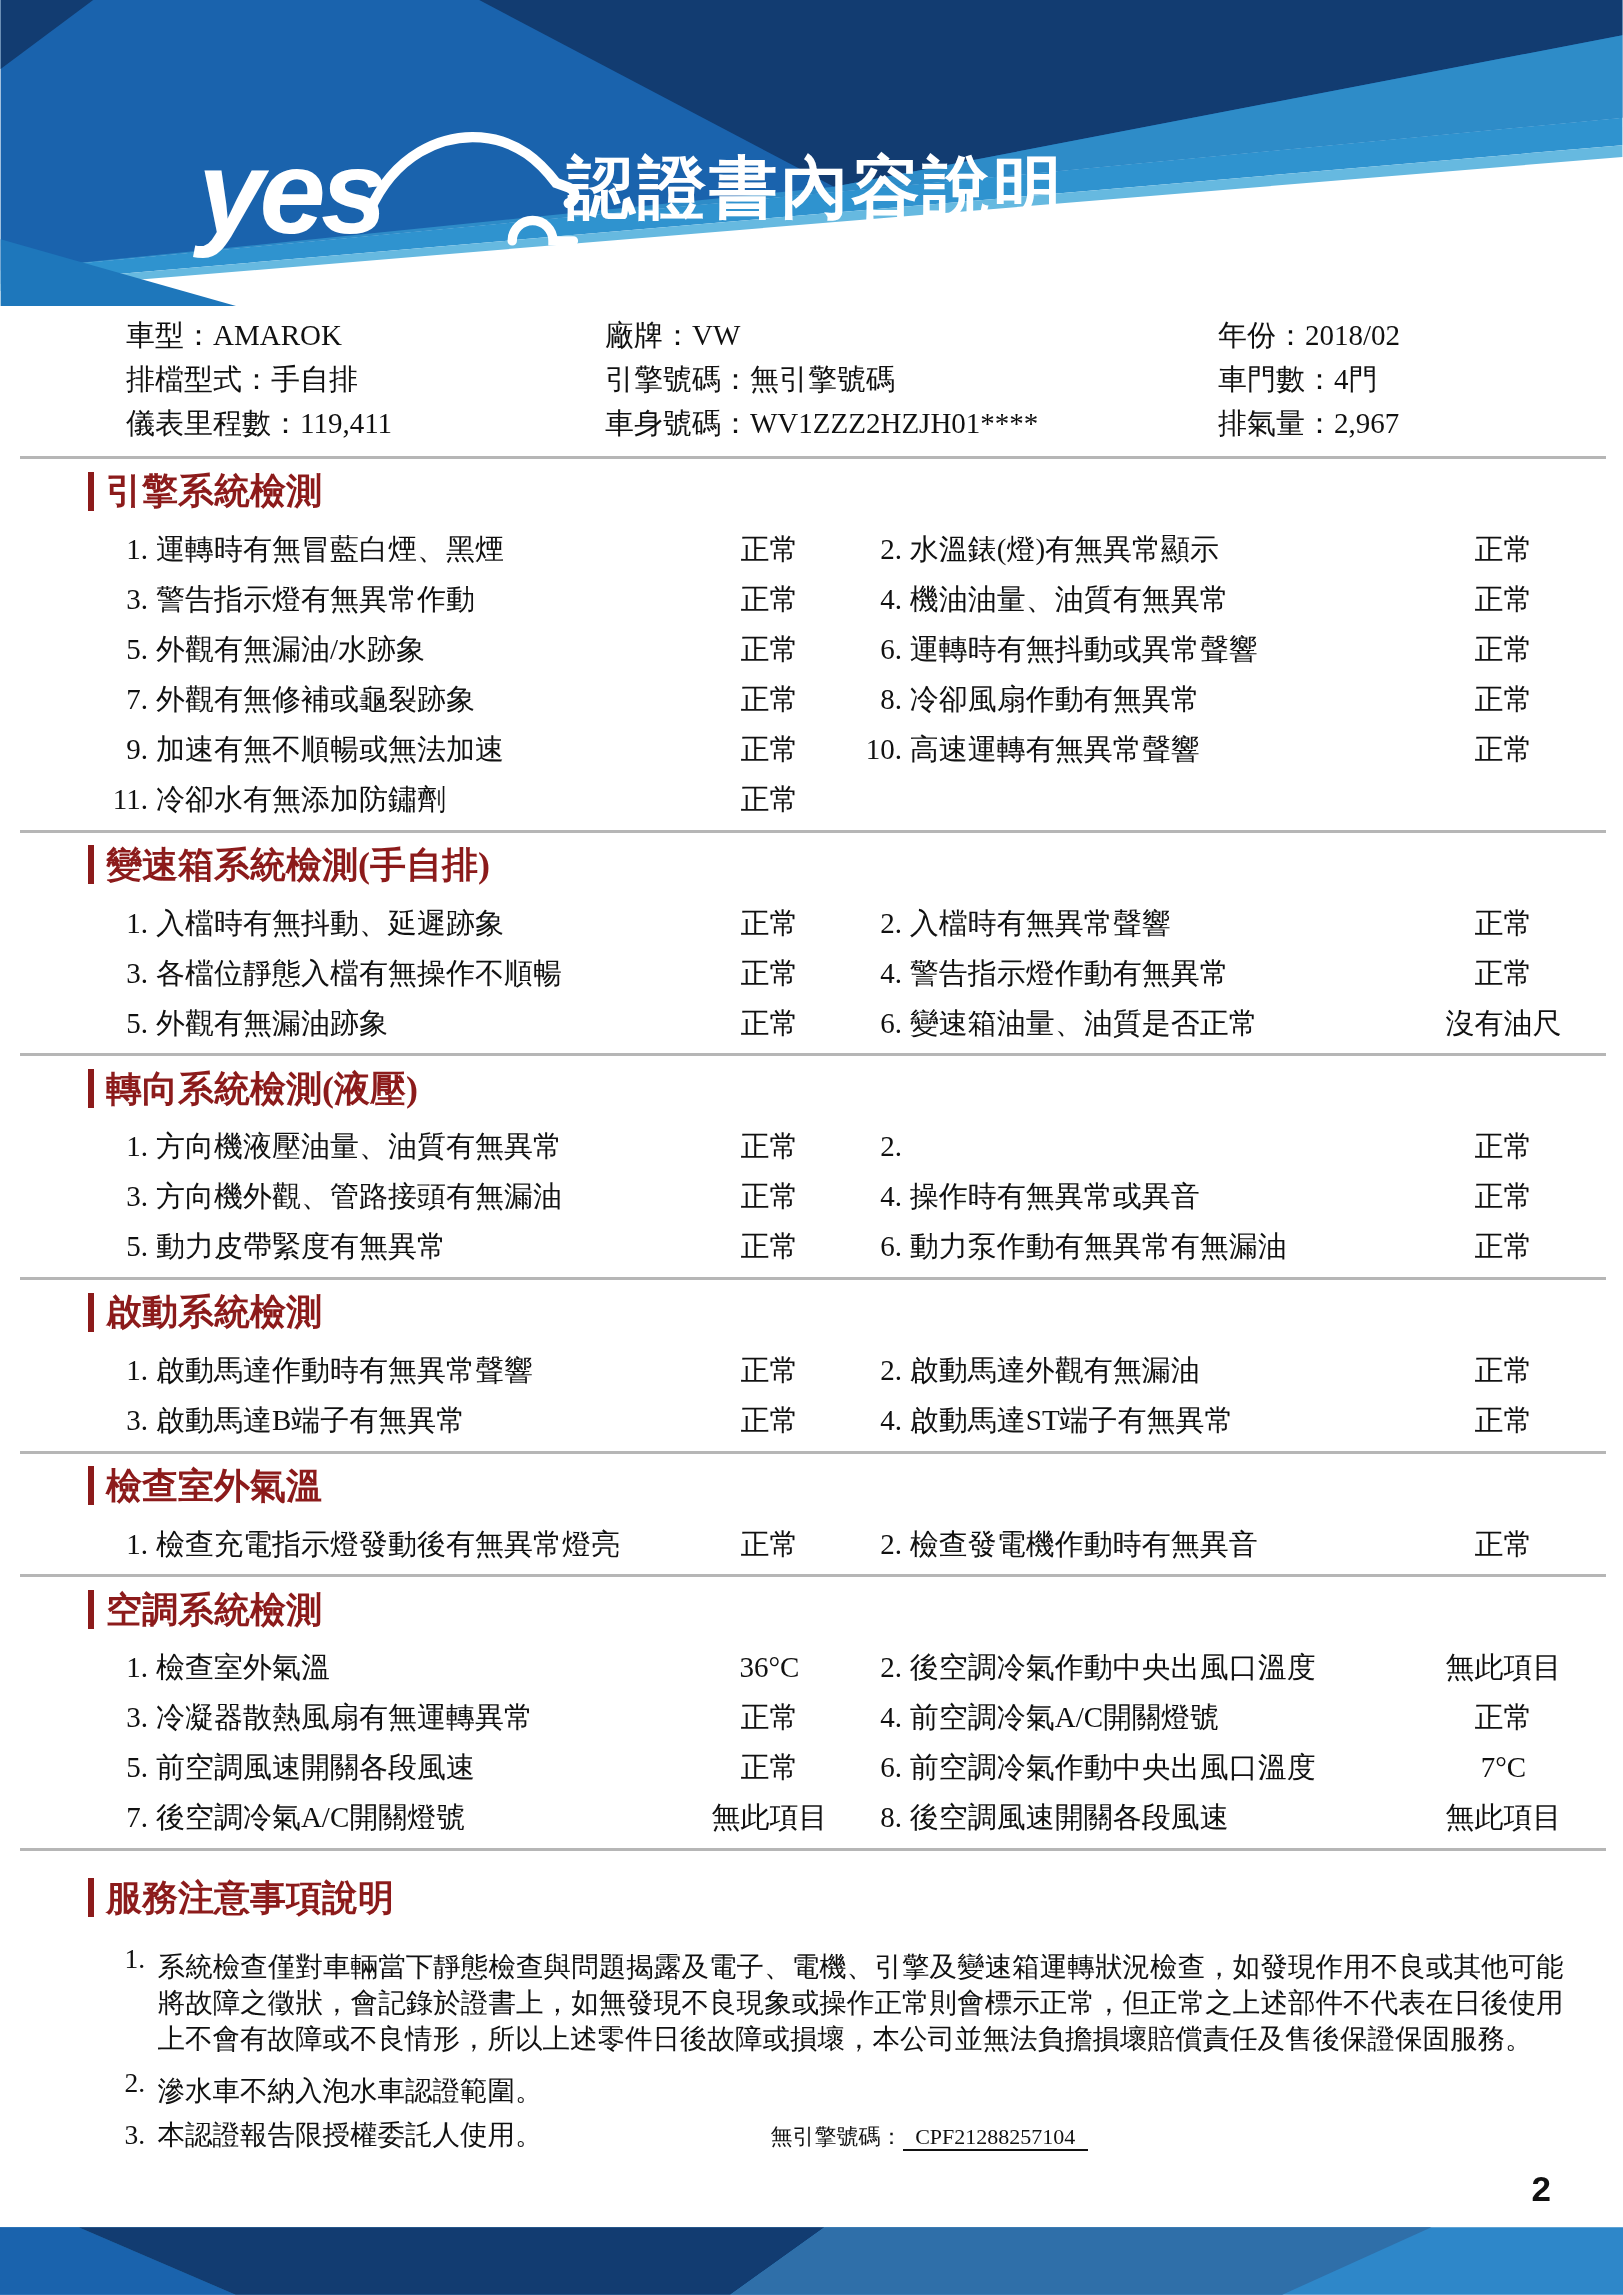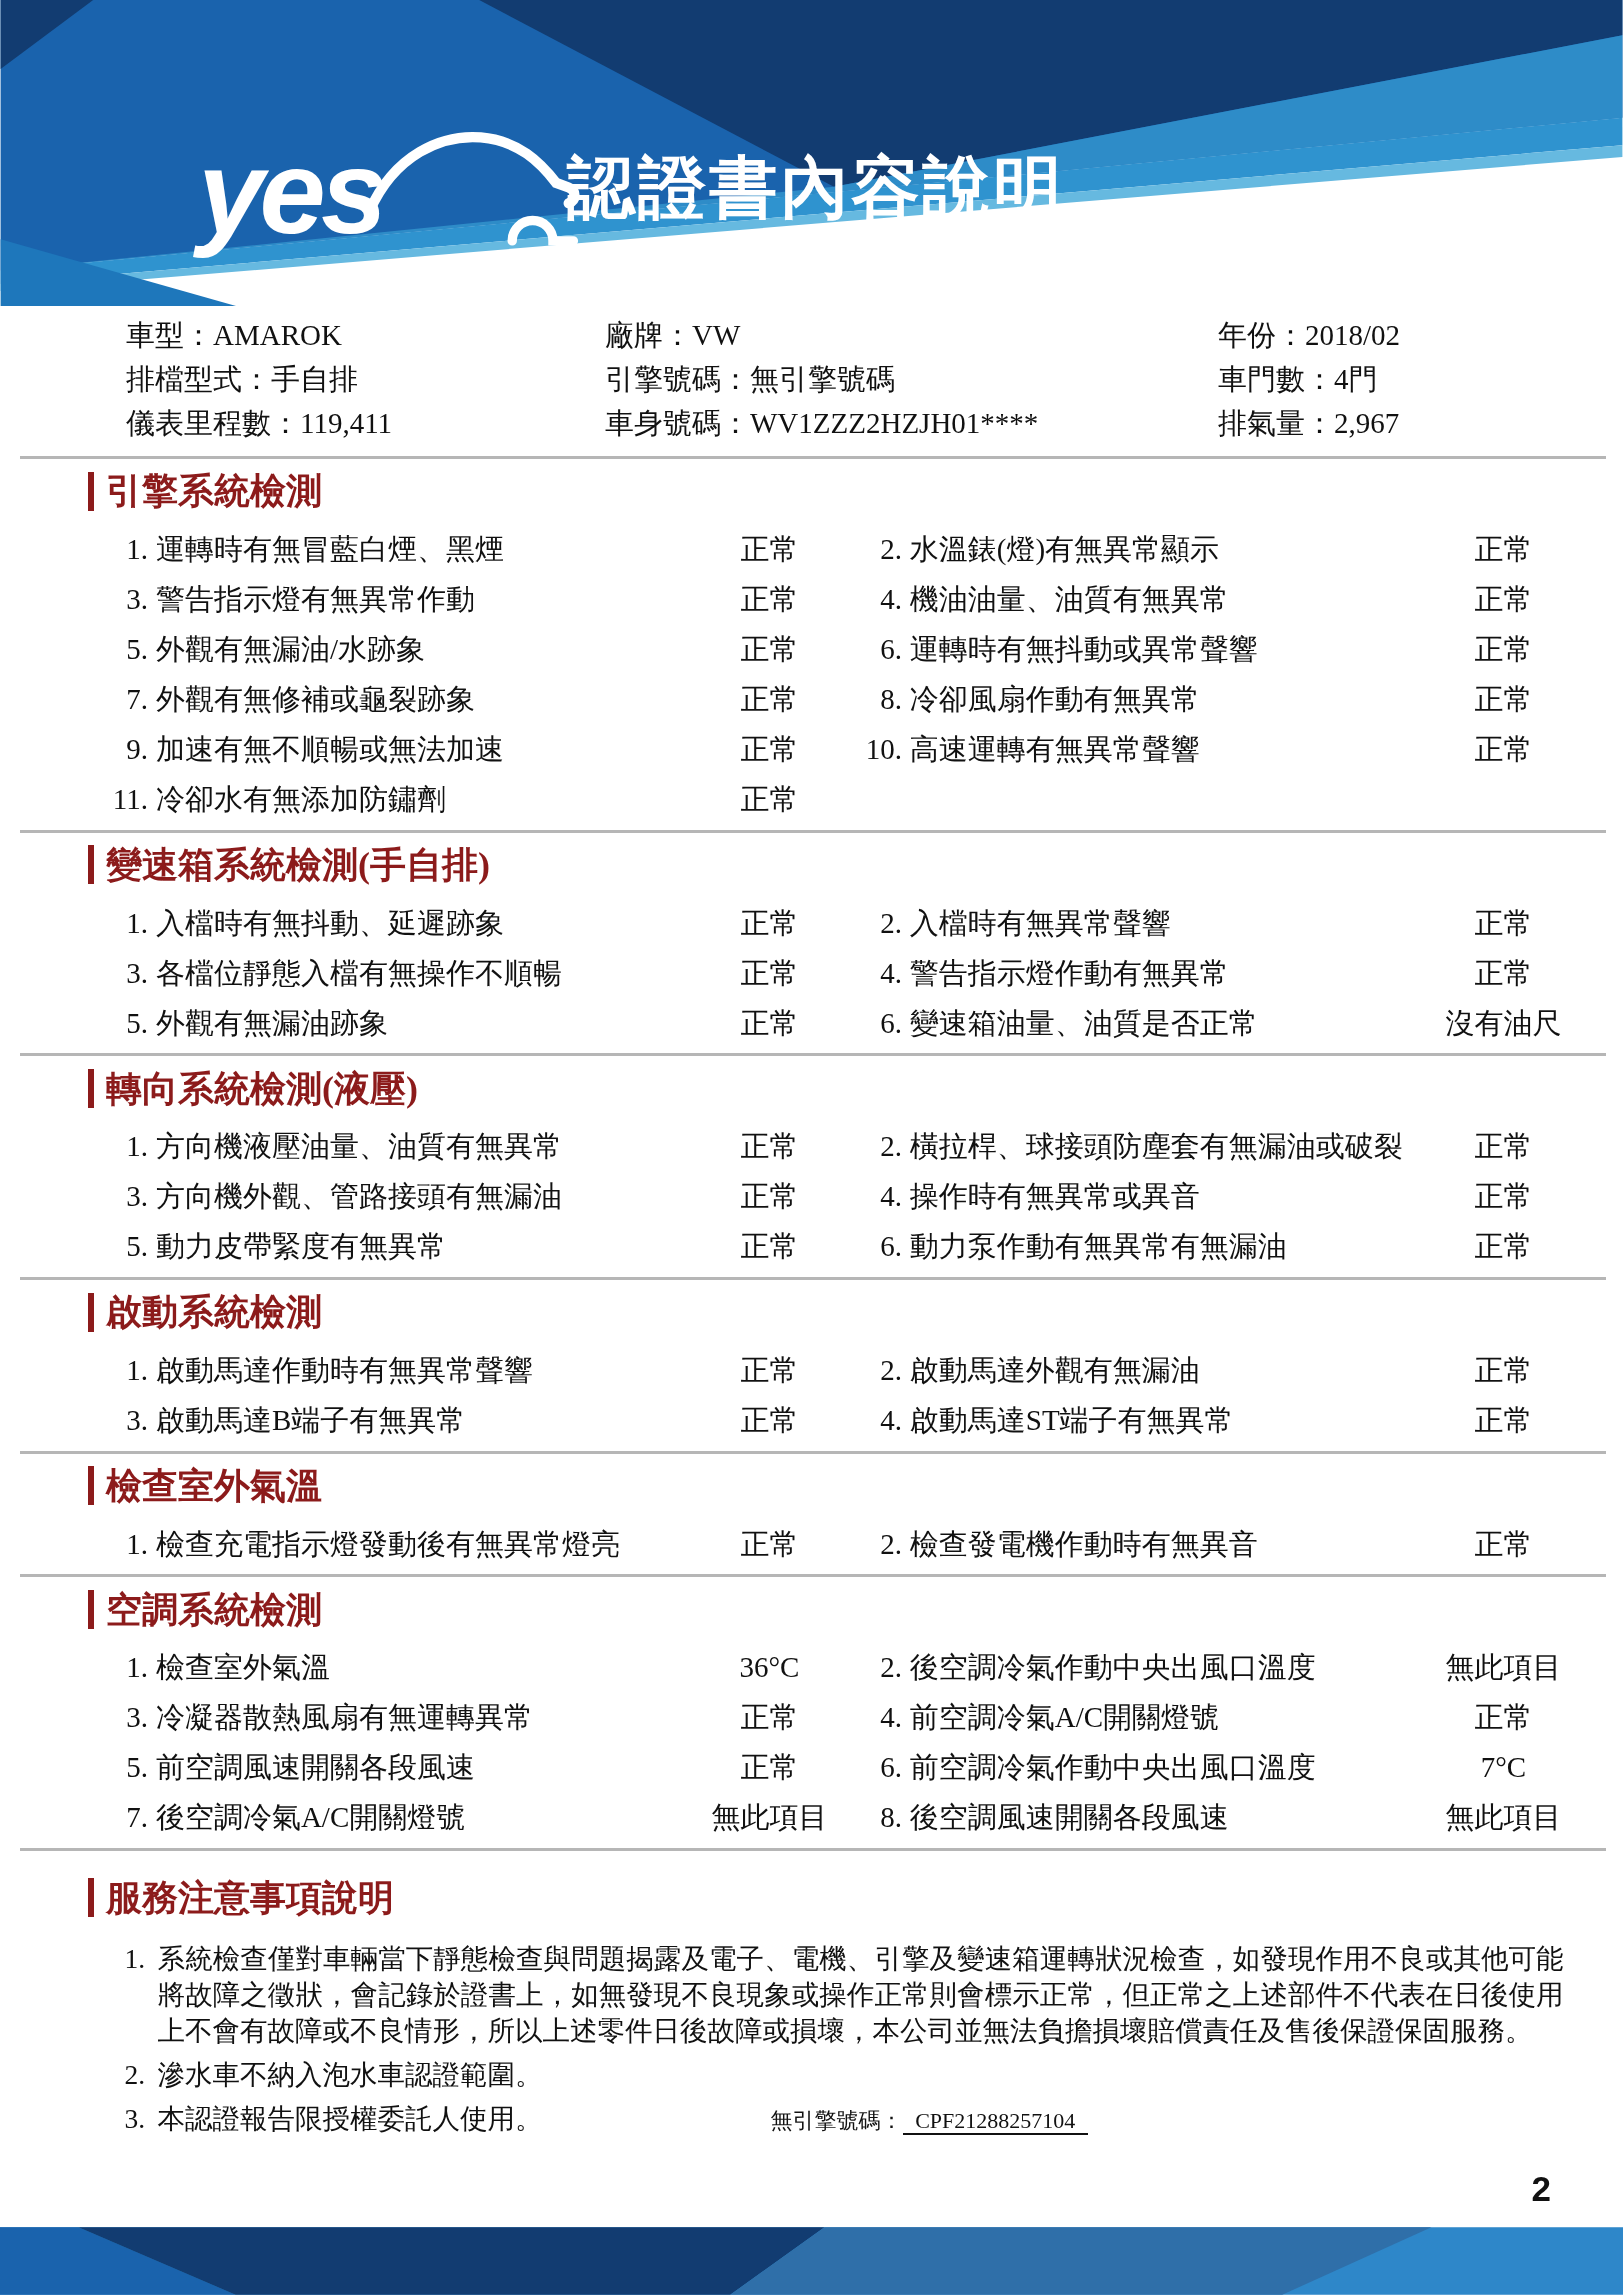--- a/index.html
+++ b/index.html
@@ -49,21 +49,21 @@
   }
   .item{display:flex;align-items:baseline;}
   .ino{min-width:46px;text-align:right;margin-right:7.9px;flex:0 0 auto;}
   .ilabel{white-space:nowrap;}
   .ires{width:157px;margin-left:auto;text-align:center;white-space:nowrap;flex:0 0 auto;}
 
   
   .notes{margin-top:27px;}
   .note{display:flex;margin:7.9px 0 0 104px;font-size:27.5px;line-height:36px;}
   .nno{width:41px;text-align:right;margin-right:12.6px;flex:0 0 auto;}
-  .ntext{width:1406px;text-align:justify;}
+  .ntext{width:1406px;text-align:justify;margin-top:8px;}
   .note3-line{display:flex;align-items:baseline;}
   .cert{margin-left:228px;font-size:22px;white-space:nowrap;}
   .cert-num{
     font-family:"Liberation Serif","DejaVu Serif",serif;
     border-bottom:2.4px solid #111;padding:0 12.6px;
   }
 
   .page-num{
     position:absolute;right:72px;bottom:86px;
     font-family:"Liberation Sans","DejaVu Sans",sans-serif;
@@ -225,21 +225,20 @@
             <span>轉向系統檢測(液壓)</span>
           </div>
           <div class="igrid">
             <div class="item">
               <span class="ino">1.</span>
               <span class="ilabel">方向機液壓油量、油質有無異常</span>
               <span class="ires">正常</span>
             </div>
             <div class="item">
               <span class="ino">2.</span>
-              <span class="ilabel">橫拉桿、球接頭防塵套有無漏油或破裂</span>
               <span class="ires">正常</span>
             </div>
             <div class="item">
               <span class="ino">3.</span>
               <span class="ilabel">方向機外觀、管路接頭有無漏油</span>
               <span class="ires">正常</span>
             </div>
             <div class="item">
               <span class="ino">4.</span>
               <span class="ilabel">操作時有無異常或異音</span>

